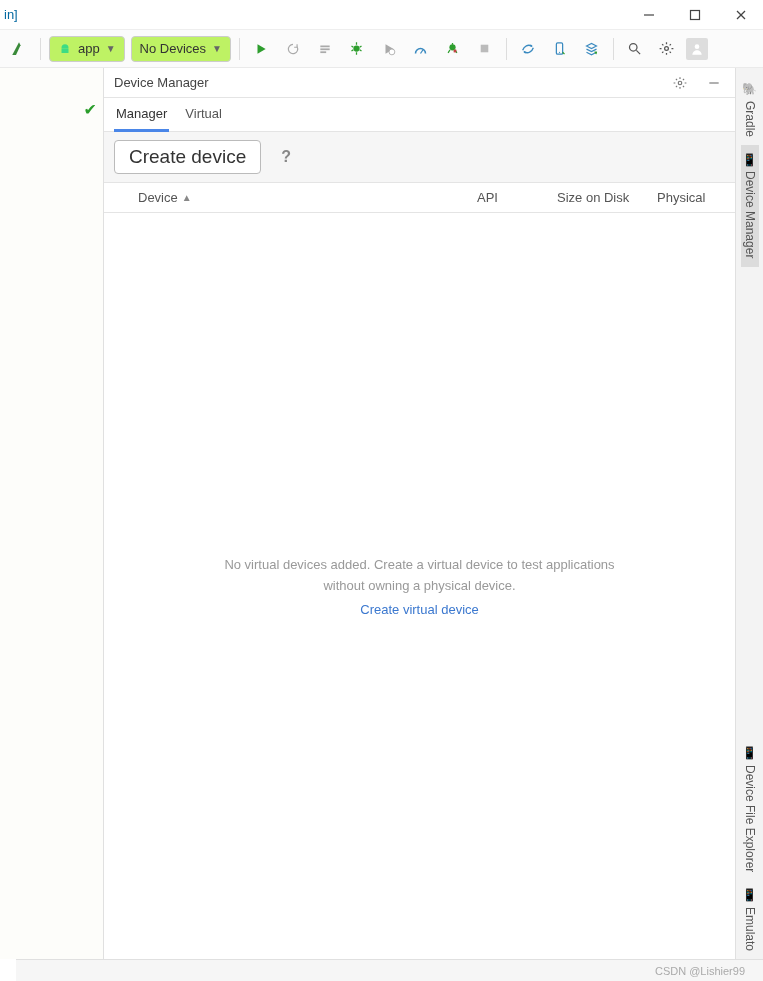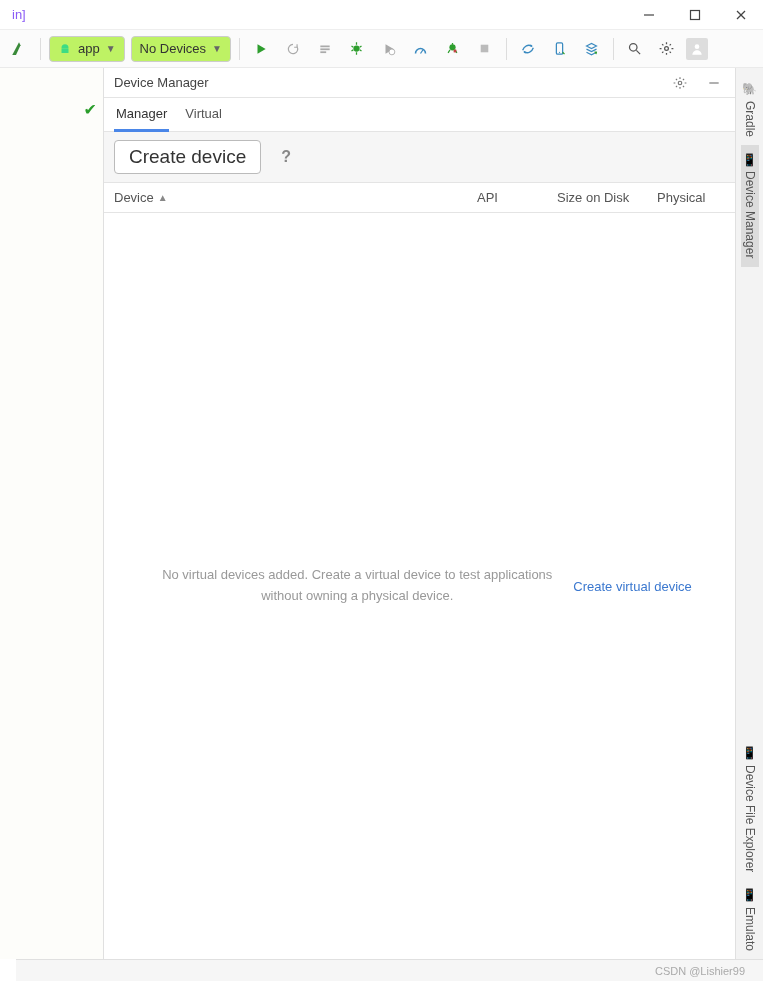--- a/index.html
+++ b/index.html
@@ -15,21 +15,21 @@
     }
     
     .titlebar {
       height: 30px;
       display: flex;
       align-items: center;
       justify-content: space-between;
       padding: 0 8px 0 4px;
       border-bottom: 1px solid #eee;
     }
-    .titlebar-left { color: #8b5cf6; margin-left: 8px; }
+    .titlebar-left { color: #0369a1; }
     .titlebar-right { display: flex; gap: 18px; align-items: center; }
     .win-btn { width: 28px; height: 28px; display: flex; align-items: center; justify-content: center; cursor: pointer; color: #444; }
     .win-btn svg { width: 12px; height: 12px; }
     
     .toolbar {
       height: 38px;
       display: flex;
       align-items: center;
       padding: 0 6px;
       gap: 6px;
@@ -106,29 +106,29 @@
     }
     .help-q { color: #888; font-size: 16px; font-weight: bold; cursor: pointer; }
     
     .table-head {
       display: flex;
       border-bottom: 1px solid #e4e4e4;
       height: 30px; align-items: center;
       padding: 0 10px;
       color: #555;
     }
-    .col-device { flex: 1; display: flex; align-items: center; gap: 4px; }
+    .col-device { flex: 1; display: flex; align-items: center; gap: 4px; margin-left: 24px; }
     .col-api { width: 80px; }
     .col-size { width: 100px; }
     .col-actions { width: 68px; }
     .sort-arrow { font-size: 10px; color: #888; }
     
     .table-body {
       flex: 1;
-      display: flex; flex-direction: row;
+      display: flex; flex-direction: column;
       align-items: center; justify-content: center;
       color: #999; text-align: center;
       gap: 6px;
     }
     .table-body .msg { max-width: 420px; line-height: 1.6; }
     .link { color: #3b78cf; cursor: pointer; }
     
     .right-rail {
       width: 28px;
       border-left: 1px solid #e0e0e0;

